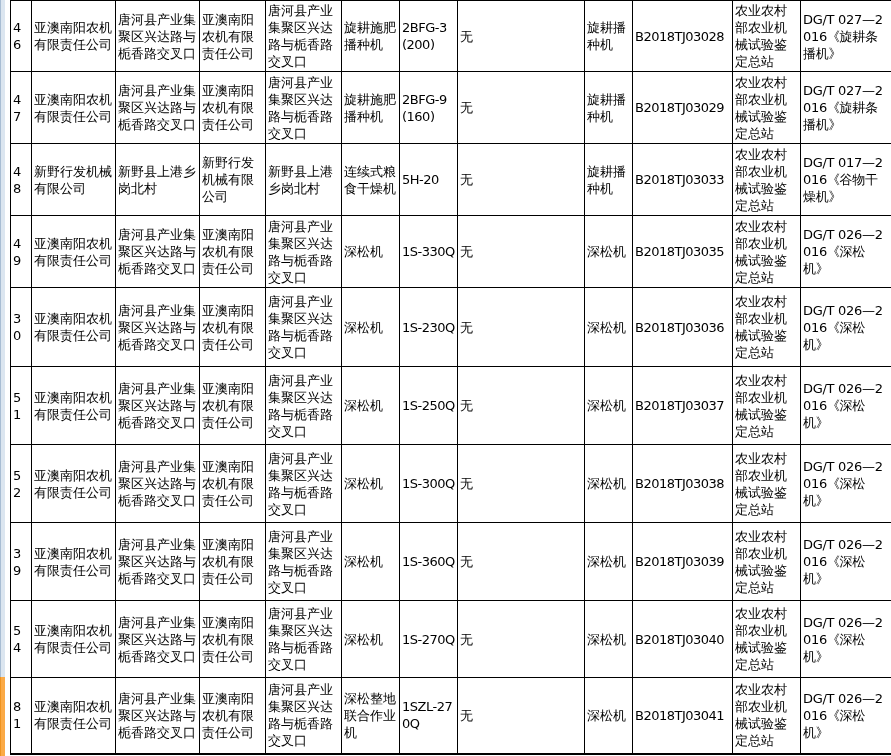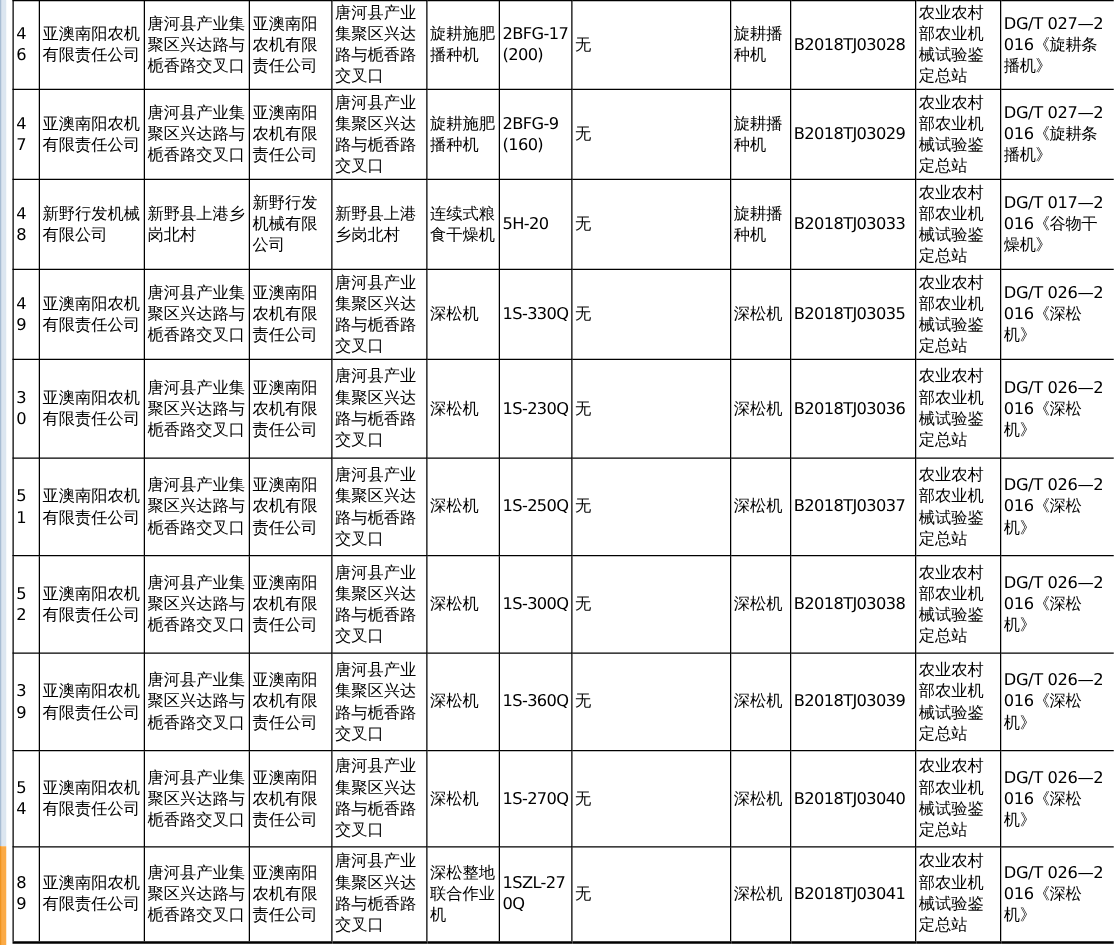--- a/index.html
+++ b/index.html
@@ -80,21 +80,21 @@
     <col style="width:91px">
   </colgroup>
   <tbody>
       <tr style="height: 70px;">
     <td class="c-no">46</td>
     <td class="c-mfr">亚澳南阳农机有限责任公司</td>
     <td class="c-addr">唐河县产业集聚区兴达路与栀香路交叉口</td>
     <td class="c-prod">亚澳南阳农机有限责任公司</td>
     <td class="c-paddr">唐河县产业集聚区兴达路与栀香路交叉口</td>
     <td class="c-name">旋耕施肥播种机</td>
-    <td class="c-model">2BFG-17(200)</td>
+    <td class="c-model">2BFG-3(200)</td>
     <td class="c-remark">无</td>
     <td class="c-cat">旋耕播种机</td>
     <td class="c-cert">B2018TJ03028</td>
     <td class="c-agency">农业农村部农业机械试验鉴定总站</td>
     <td class="c-std">DG/T 027—2016《旋耕条播机》</td>
   </tr>
       <tr style="height: 72px;">
     <td class="c-no">47</td>
     <td class="c-mfr">亚澳南阳农机有限责任公司</td>
     <td class="c-addr">唐河县产业集聚区兴达路与栀香路交叉口</td>
@@ -200,21 +200,21 @@
     <td class="c-paddr">唐河县产业集聚区兴达路与栀香路交叉口</td>
     <td class="c-name">深松机</td>
     <td class="c-model">1S-270Q</td>
     <td class="c-remark">无</td>
     <td class="c-cat">深松机</td>
     <td class="c-cert">B2018TJ03040</td>
     <td class="c-agency">农业农村部农业机械试验鉴定总站</td>
     <td class="c-std">DG/T 026—2016《深松机》</td>
   </tr>
       <tr style="height: 76px;">
-    <td class="c-no">89</td>
+    <td class="c-no">81</td>
     <td class="c-mfr">亚澳南阳农机有限责任公司</td>
     <td class="c-addr">唐河县产业集聚区兴达路与栀香路交叉口</td>
     <td class="c-prod">亚澳南阳农机有限责任公司</td>
     <td class="c-paddr">唐河县产业集聚区兴达路与栀香路交叉口</td>
     <td class="c-name">深松整地联合作业机</td>
     <td class="c-model">1SZL-270Q</td>
     <td class="c-remark">无</td>
     <td class="c-cat">深松机</td>
     <td class="c-cert">B2018TJ03041</td>
     <td class="c-agency">农业农村部农业机械试验鉴定总站</td>

